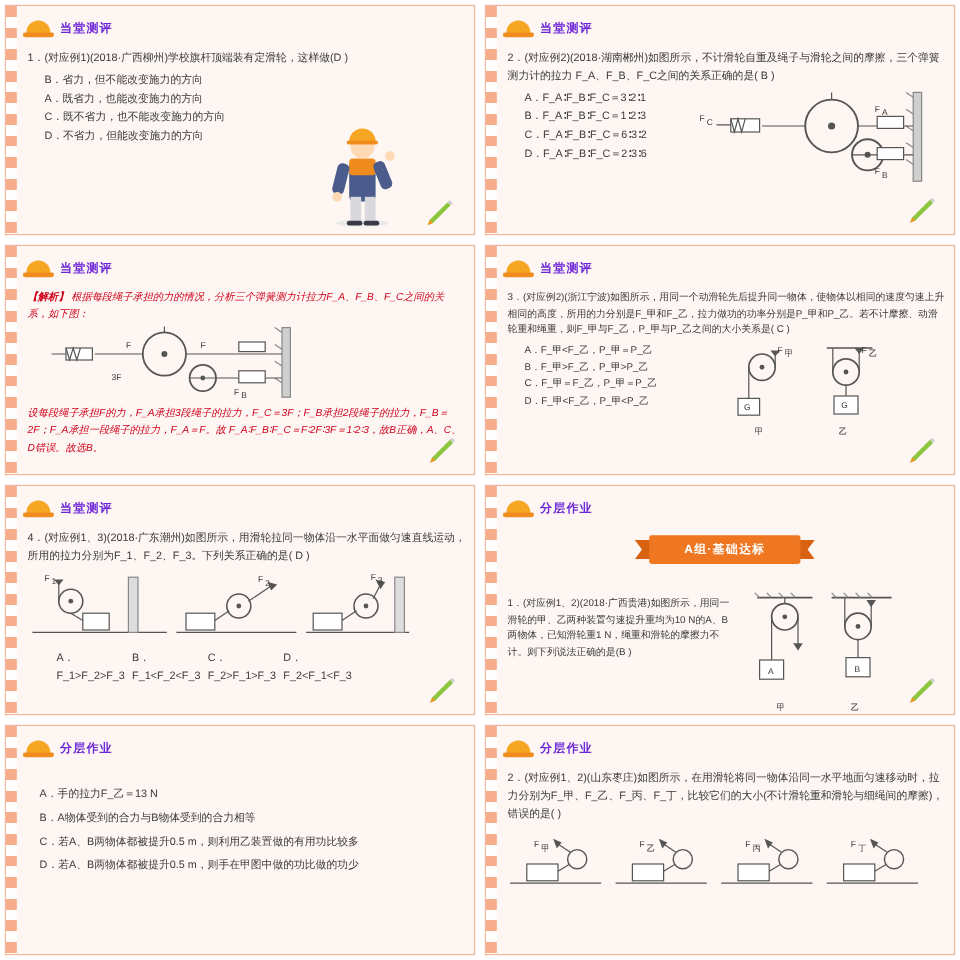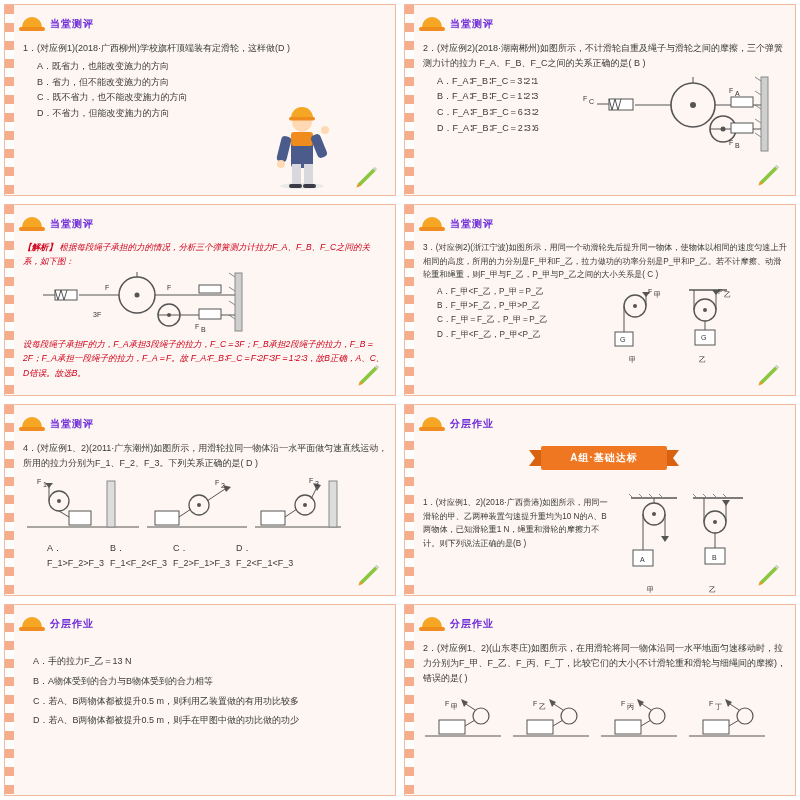--- a/index.html
+++ b/index.html
@@ -112,22 +112,22 @@
   <div class="slide">
     <div class="inner">
       <div class="strip"></div>
       <div class="content">
         <div class="hdr">
           <span class="helmet"></span>
           <span class="hdr-title">当堂测评</span>
         </div>
         <div class="txt q">1．(对应例1)(2018·广西柳州)学校旗杆顶端装有定滑轮，这样做(D )</div>
         <div class="opts">
+          <div>B．省力，但不能改变施力的方向</div>
           <div>A．既省力，也能改变施力的方向</div>
-          <div>B．省力，但不能改变施力的方向</div>
           <div>C．既不省力，也不能改变施力的方向</div>
           <div>D．不省力，但能改变施力的方向</div>
         </div>
         <svg class="pencil" viewBox="0 0 30 30" style="right:10px;bottom:4px;">
           <path d="M4 26 L9 24 L26 7 L23 4 L6 21 Z" fill="#8cc63e"></path>
           <path d="M23 4 L26 7 L28 5 L25 2 Z" fill="#cfcfcf"></path>
           <path d="M4 26 L6 21 L9 24 Z" fill="#f7941e"></path>
         </svg>
 
         <svg width="70" height="95" viewBox="0 0 70 95" style="position:absolute;right:52px;bottom:6px;">
@@ -308,21 +308,21 @@
   </div>
 
   <div class="slide">
     <div class="inner">
       <div class="strip"></div>
       <div class="content">
         <div class="hdr">
           <span class="helmet"></span>
           <span class="hdr-title">当堂测评</span>
         </div>
-        <div class="txt q">4．(对应例1、2)(2011·广东潮州)如图所示，用滑轮拉同一物体沿一水平面做匀速直线运动，所用的拉力分别为F_1、F_2、F_3。下列关系正确的是( D )</div>
+        <div class="txt q">4．(对应例1、3)(2018·广东潮州)如图所示，用滑轮拉同一物体沿一水平面做匀速直线运动，所用的拉力分别为F_1、F_2、F_3。下列关系正确的是( D )</div>
         <div class="fig">
           <svg width="330" height="60" viewBox="0 0 330 60">
 
             <line x1="8" y1="52" x2="120" y2="52" stroke="#555" stroke-width="1.2"></line>
             <circle cx="40" cy="26" r="10" fill="none" stroke="#555" stroke-width="1.3"></circle>
             <circle cx="40" cy="26" r="2" fill="#555"></circle>
             <rect x="50" y="36" width="22" height="14" fill="#fff" stroke="#555"></rect>
             <line x1="50" y1="42" x2="40" y2="36" stroke="#555"></line>
             <line x1="30" y1="26" x2="30" y2="12" stroke="#555"></line>
             <path d="M26 8 l8 0 l-4 5 z" fill="#555"></path>

